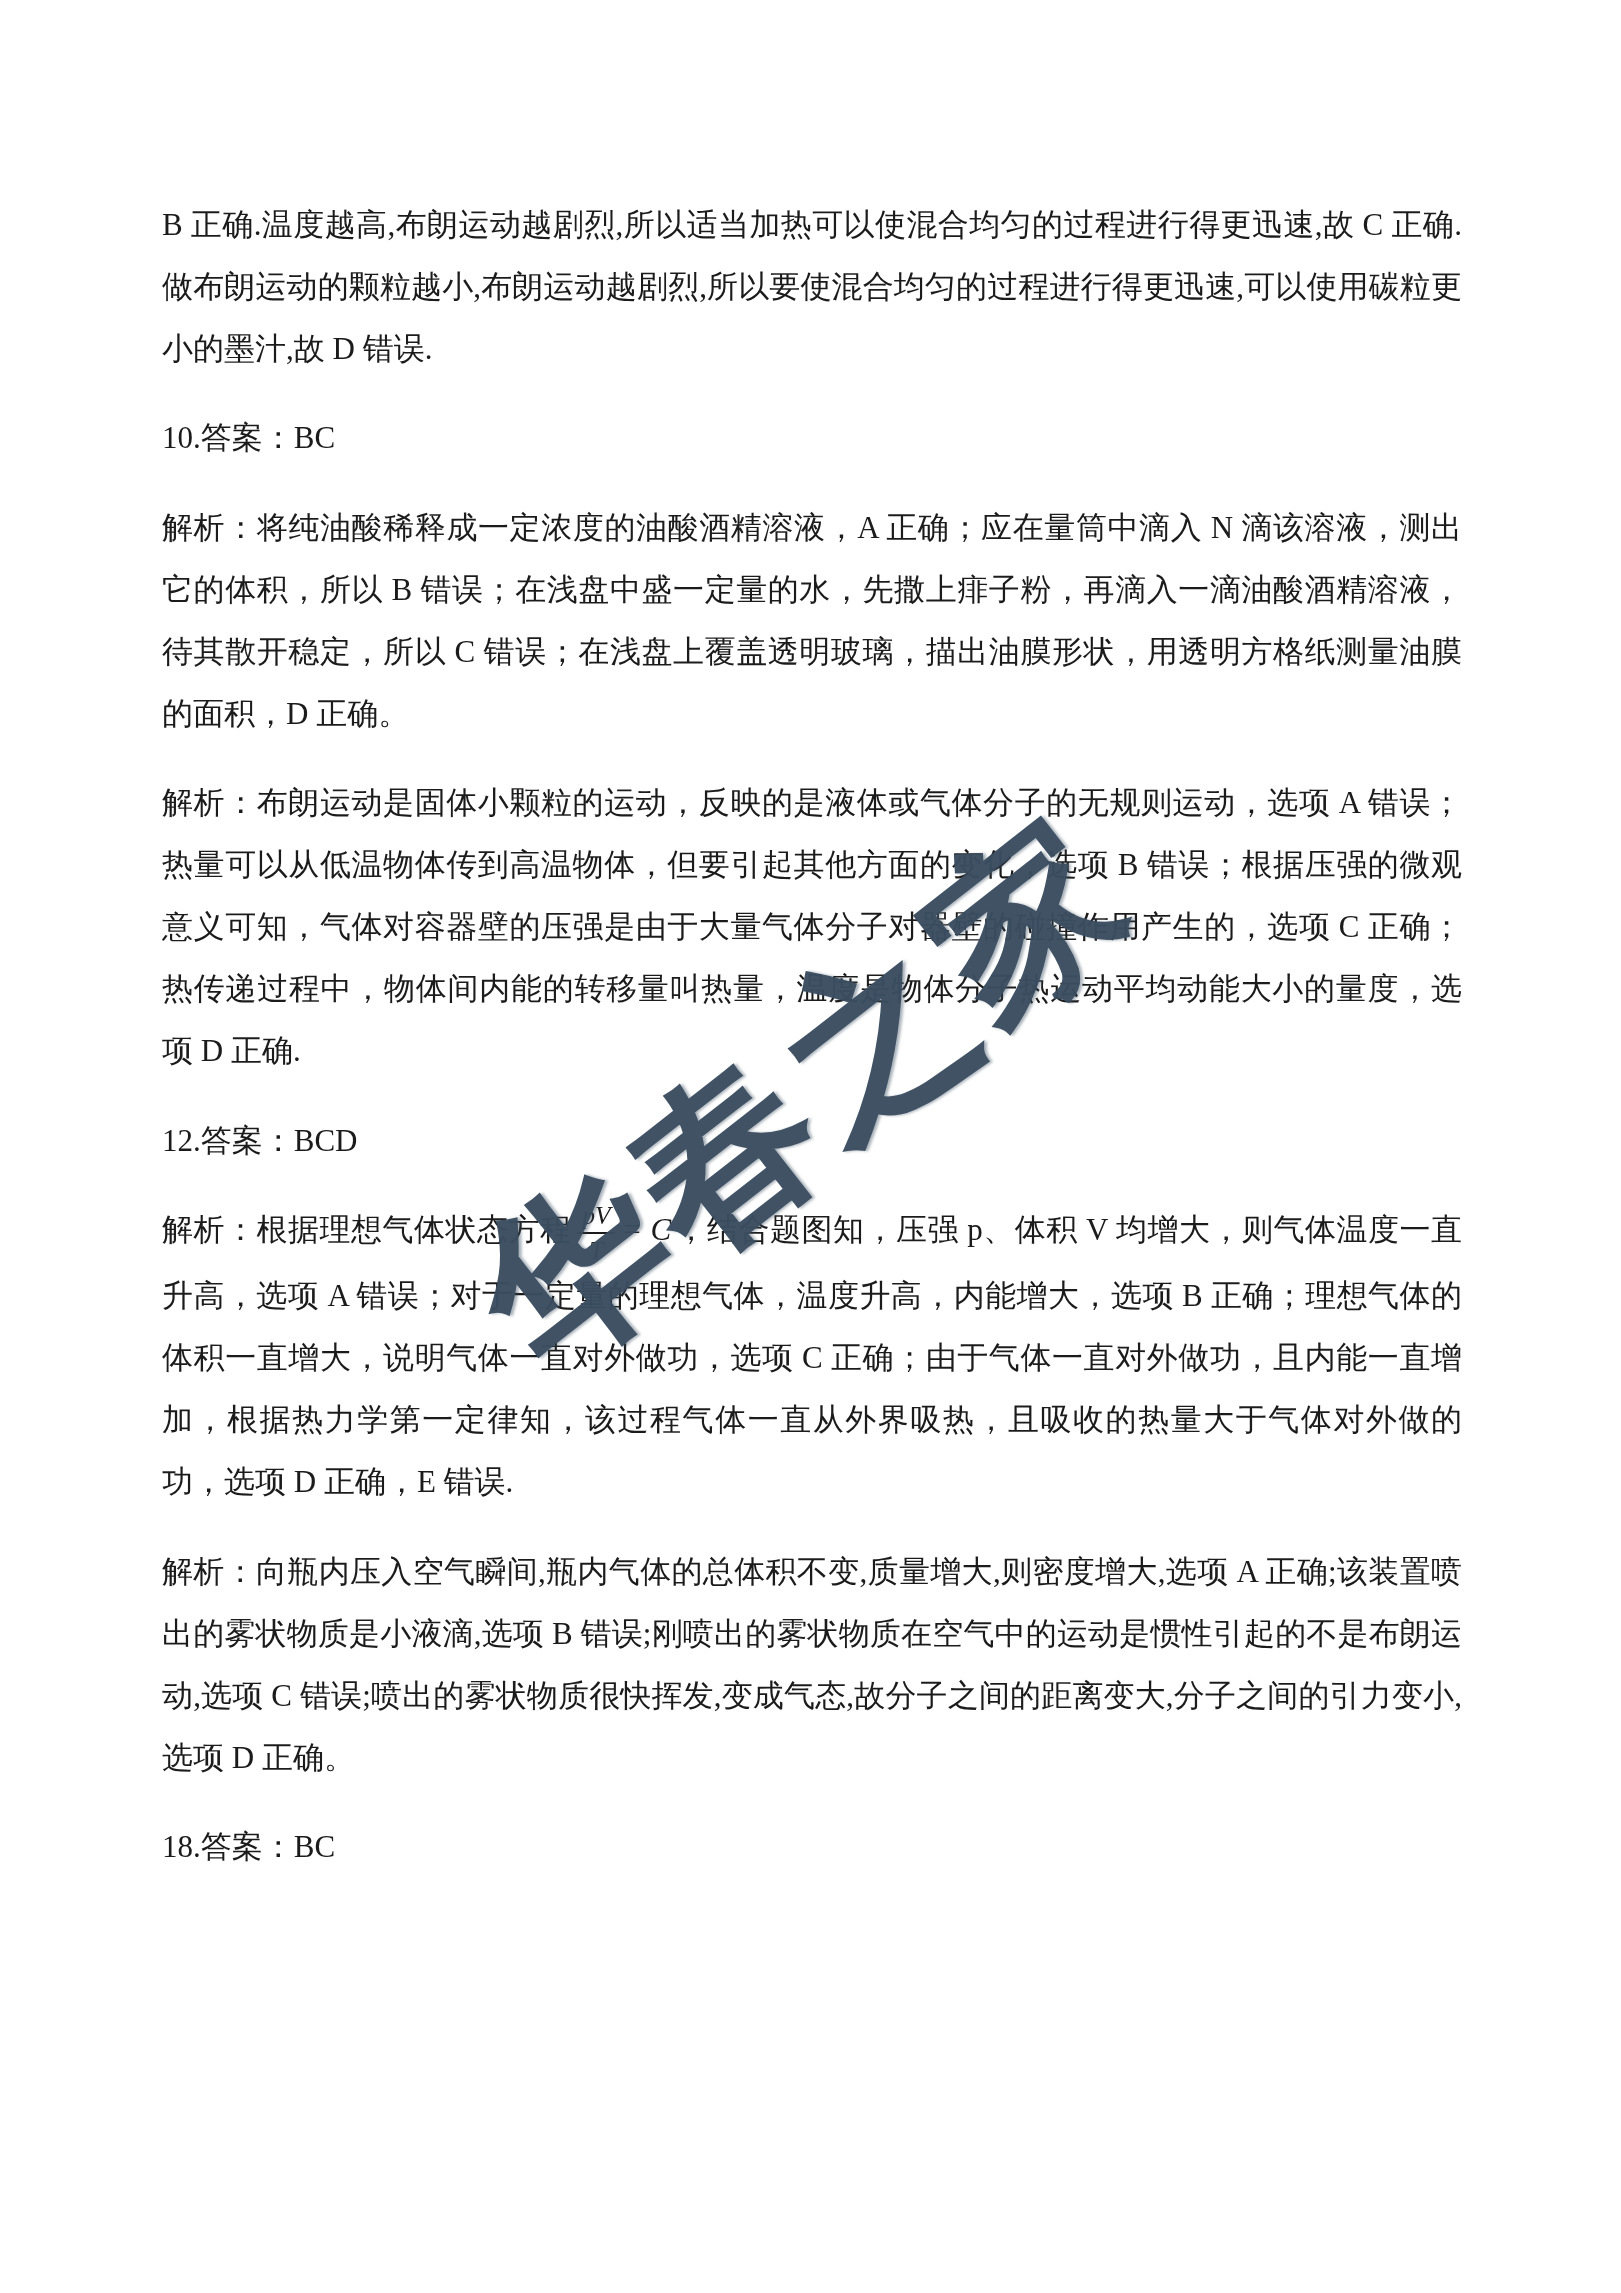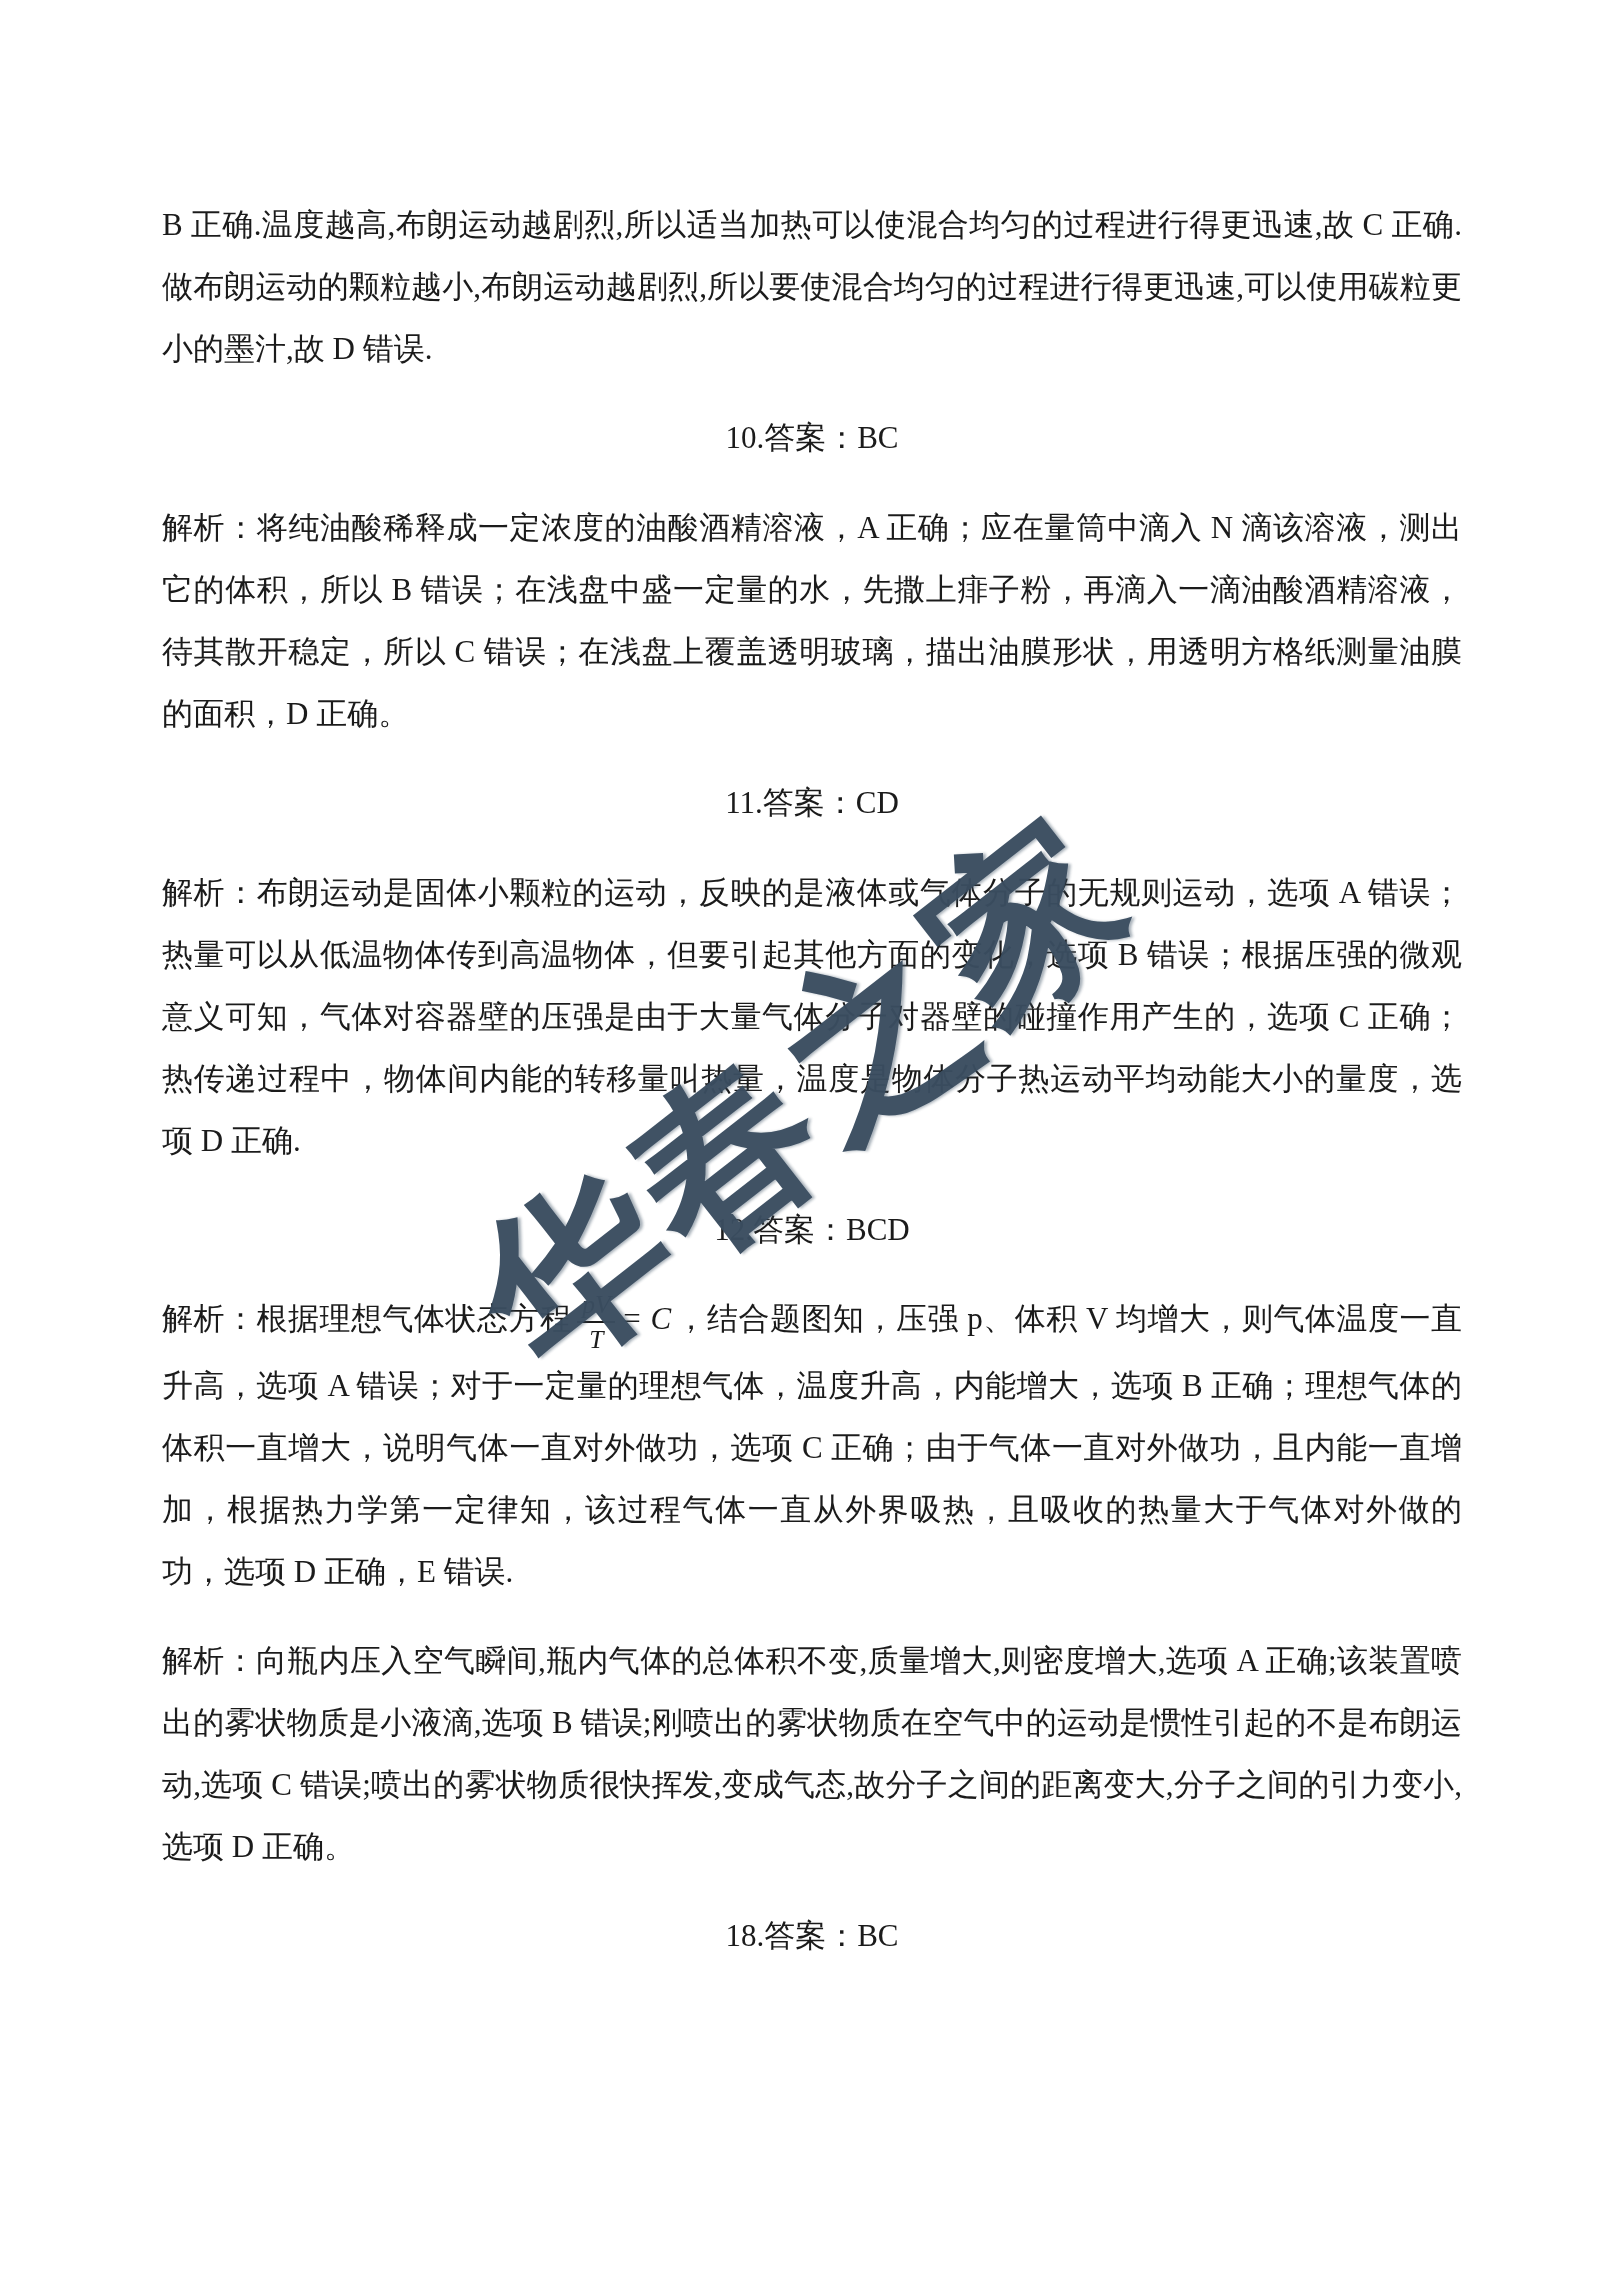--- a/index.html
+++ b/index.html
@@ -24,21 +24,21 @@
   }
   .para {
     font-size: 31px;
     line-height: 2.0;
     text-align: justify;
     text-justify: inter-ideograph;
     margin: 0 0 27.4px 0;
     word-break: break-all;
   }
   .answer {
-    text-align: center;
+    text-align: left;
   }
   .frac {
     display: inline-block;
     vertical-align: middle;
     text-align: center;
     font-style: italic;
     margin: 0 5.9px;
   }
   .frac .num {
     display: block;
@@ -77,21 +77,20 @@
   }
 </style>
 </head>
 <body>
 
 <div class="page">
   <div class="content" id="content">
       <p class="para">B 正确.温度越高,布朗运动越剧烈,所以适当加热可以使混合均匀的过程进行得更迅速,故 C 正确.做布朗运动的颗粒越小,布朗运动越剧烈,所以要使混合均匀的过程进行得更迅速,可以使用碳粒更小的墨汁,故 D 错误.</p>
       <p class="para answer"><span>10.</span><span>答案：</span><span>BC</span></p>
       <p class="para">解析：将纯油酸稀释成一定浓度的油酸酒精溶液，A 正确；应在量筒中滴入 N 滴该溶液，测出它的体积，所以 B 错误；在浅盘中盛一定量的水，先撒上痱子粉，再滴入一滴油酸酒精溶液，待其散开稳定，所以 C 错误；在浅盘上覆盖透明玻璃，描出油膜形状，用透明方格纸测量油膜的面积，D 正确。</p>
-      <p class="para answer"><span>11.</span><span>答案：</span><span>CD</span></p>
       <p class="para">解析：布朗运动是固体小颗粒的运动，反映的是液体或气体分子的无规则运动，选项 A 错误；热量可以从低温物体传到高温物体，但要引起其他方面的变化，选项 B 错误；根据压强的微观意义可知，气体对容器壁的压强是由于大量气体分子对器壁的碰撞作用产生的，选项 C 正确；热传递过程中，物体间内能的转移量叫热量，温度是物体分子热运动平均动能大小的量度，选项 D 正确.</p>
       <p class="para answer"><span>12.</span><span>答案：</span><span>BCD</span></p>
       <p class="para"><span>解析：根据理想气体状态方程</span><span class="frac"><span class="num">pV</span><span class="den">T</span></span><span class="var">= C</span><span>，结合题图知，压强 p、体积 V 均增大，则气体温度一直升高，选项 A 错误；对于一定量的理想气体，温度升高，内能增大，选项 B 正确；理想气体的体积一直增大，说明气体一直对外做功，选项 C 正确；由于气体一直对外做功，且内能一直增加，根据热力学第一定律知，该过程气体一直从外界吸热，且吸收的热量大于气体对外做的功，选项 D 正确，E 错误.</span></p>
       <p class="para">解析：向瓶内压入空气瞬间,瓶内气体的总体积不变,质量增大,则密度增大,选项 A 正确;该装置喷出的雾状物质是小液滴,选项 B 错误;刚喷出的雾状物质在空气中的运动是惯性引起的不是布朗运动,选项 C 错误;喷出的雾状物质很快挥发,变成气态,故分子之间的距离变大,分子之间的引力变小,选项 D 正确。</p>
       <p class="para answer"><span>18.</span><span>答案：</span><span>BC</span></p>
     </div>
   <div class="watermark">华春之家</div>
 </div>
 
 

